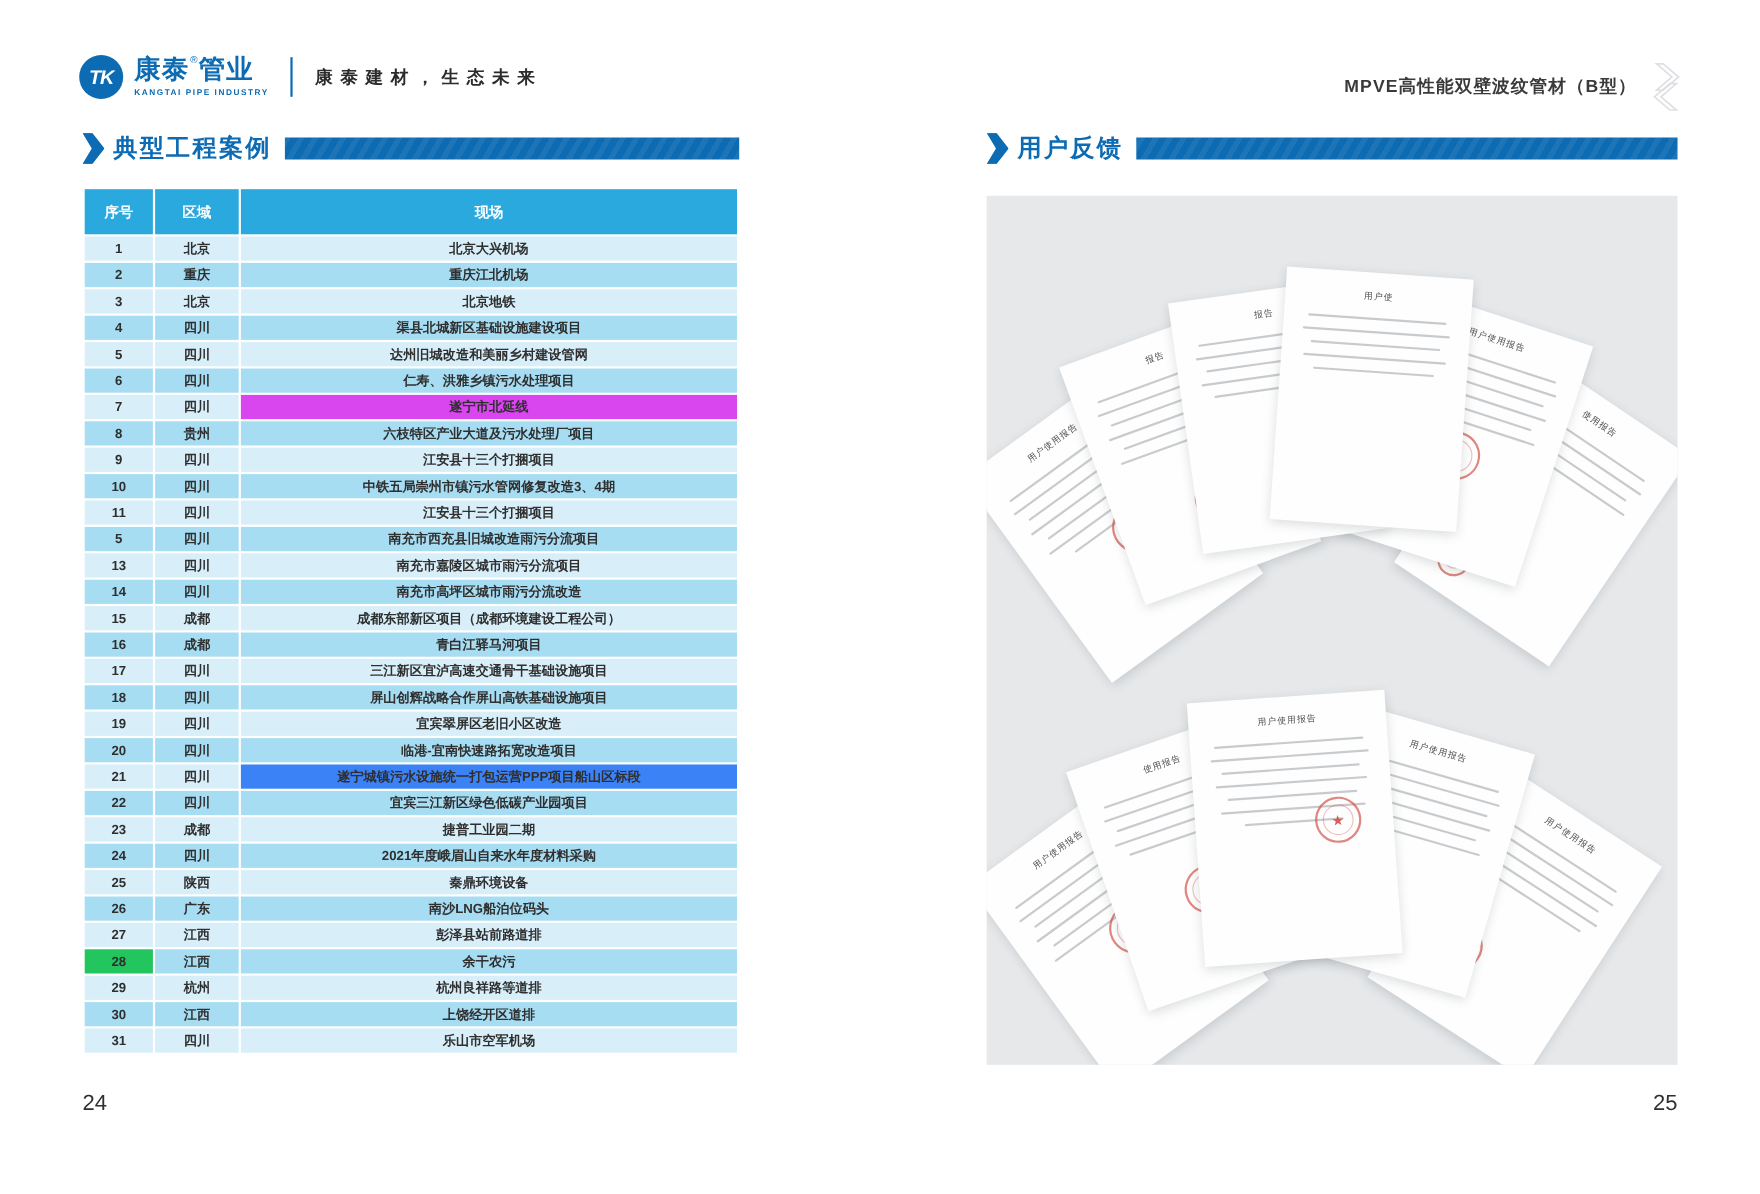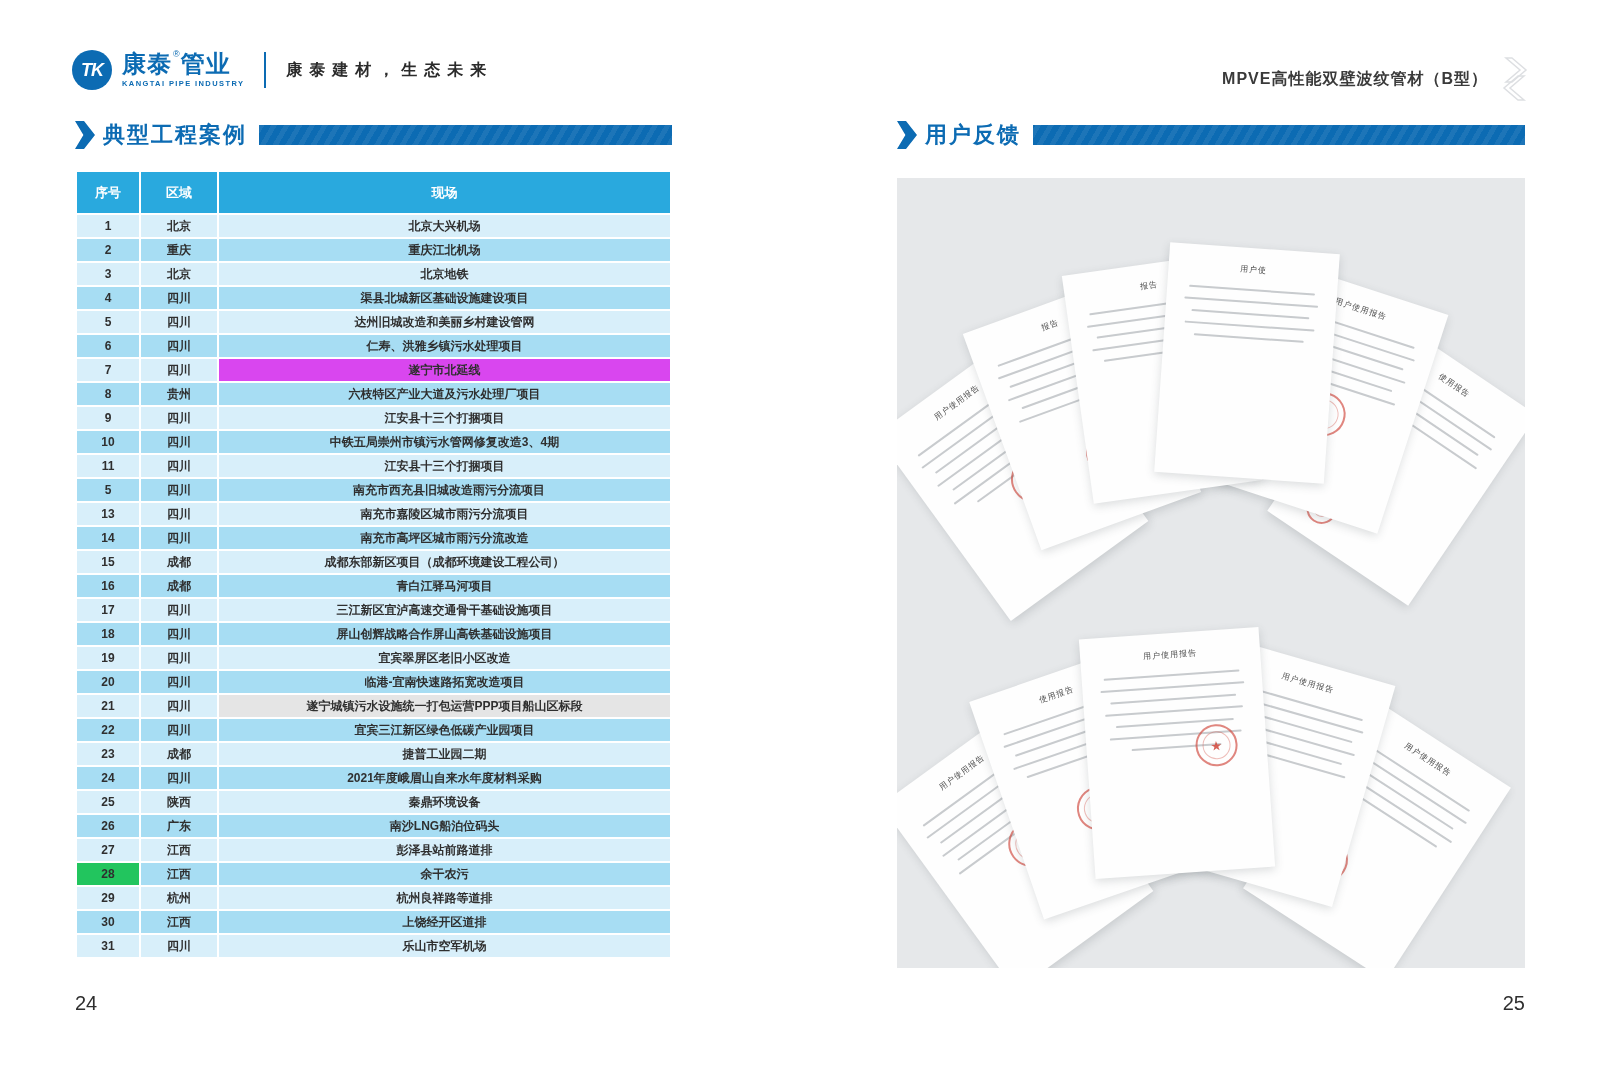--- a/index.html
+++ b/index.html
@@ -208,21 +208,21 @@
           <td class="col-site" style="background: rgb(216, 239, 250);">宜宾翠屏区老旧小区改造</td>
         </tr>
         <tr>
           <td class="col-no" style="background: rgb(167, 221, 243);">20</td>
           <td class="col-region" style="background: rgb(167, 221, 243);">四川</td>
           <td class="col-site" style="background: rgb(167, 221, 243);">临港-宜南快速路拓宽改造项目</td>
         </tr>
         <tr>
           <td class="col-no" style="background: rgb(216, 239, 250);">21</td>
           <td class="col-region" style="background: rgb(216, 239, 250);">四川</td>
-          <td class="col-site" style="background: #e5e5e5; margin-top: 13px;">遂宁城镇污水设施统一打包运营PPP项目船山区标段</td>
+          <td class="col-site" style="background: #3b82f6; margin-top: 13px;">遂宁城镇污水设施统一打包运营PPP项目船山区标段</td>
         </tr>
         <tr>
           <td class="col-no" style="background: rgb(167, 221, 243);">22</td>
           <td class="col-region" style="background: rgb(167, 221, 243);">四川</td>
           <td class="col-site" style="background: rgb(167, 221, 243);">宜宾三江新区绿色低碳产业园项目</td>
         </tr>
         <tr>
           <td class="col-no" style="background: rgb(216, 239, 250);">23</td>
           <td class="col-region" style="background: rgb(216, 239, 250);">成都</td>
           <td class="col-site" style="background: rgb(216, 239, 250);">捷普工业园二期</td>

